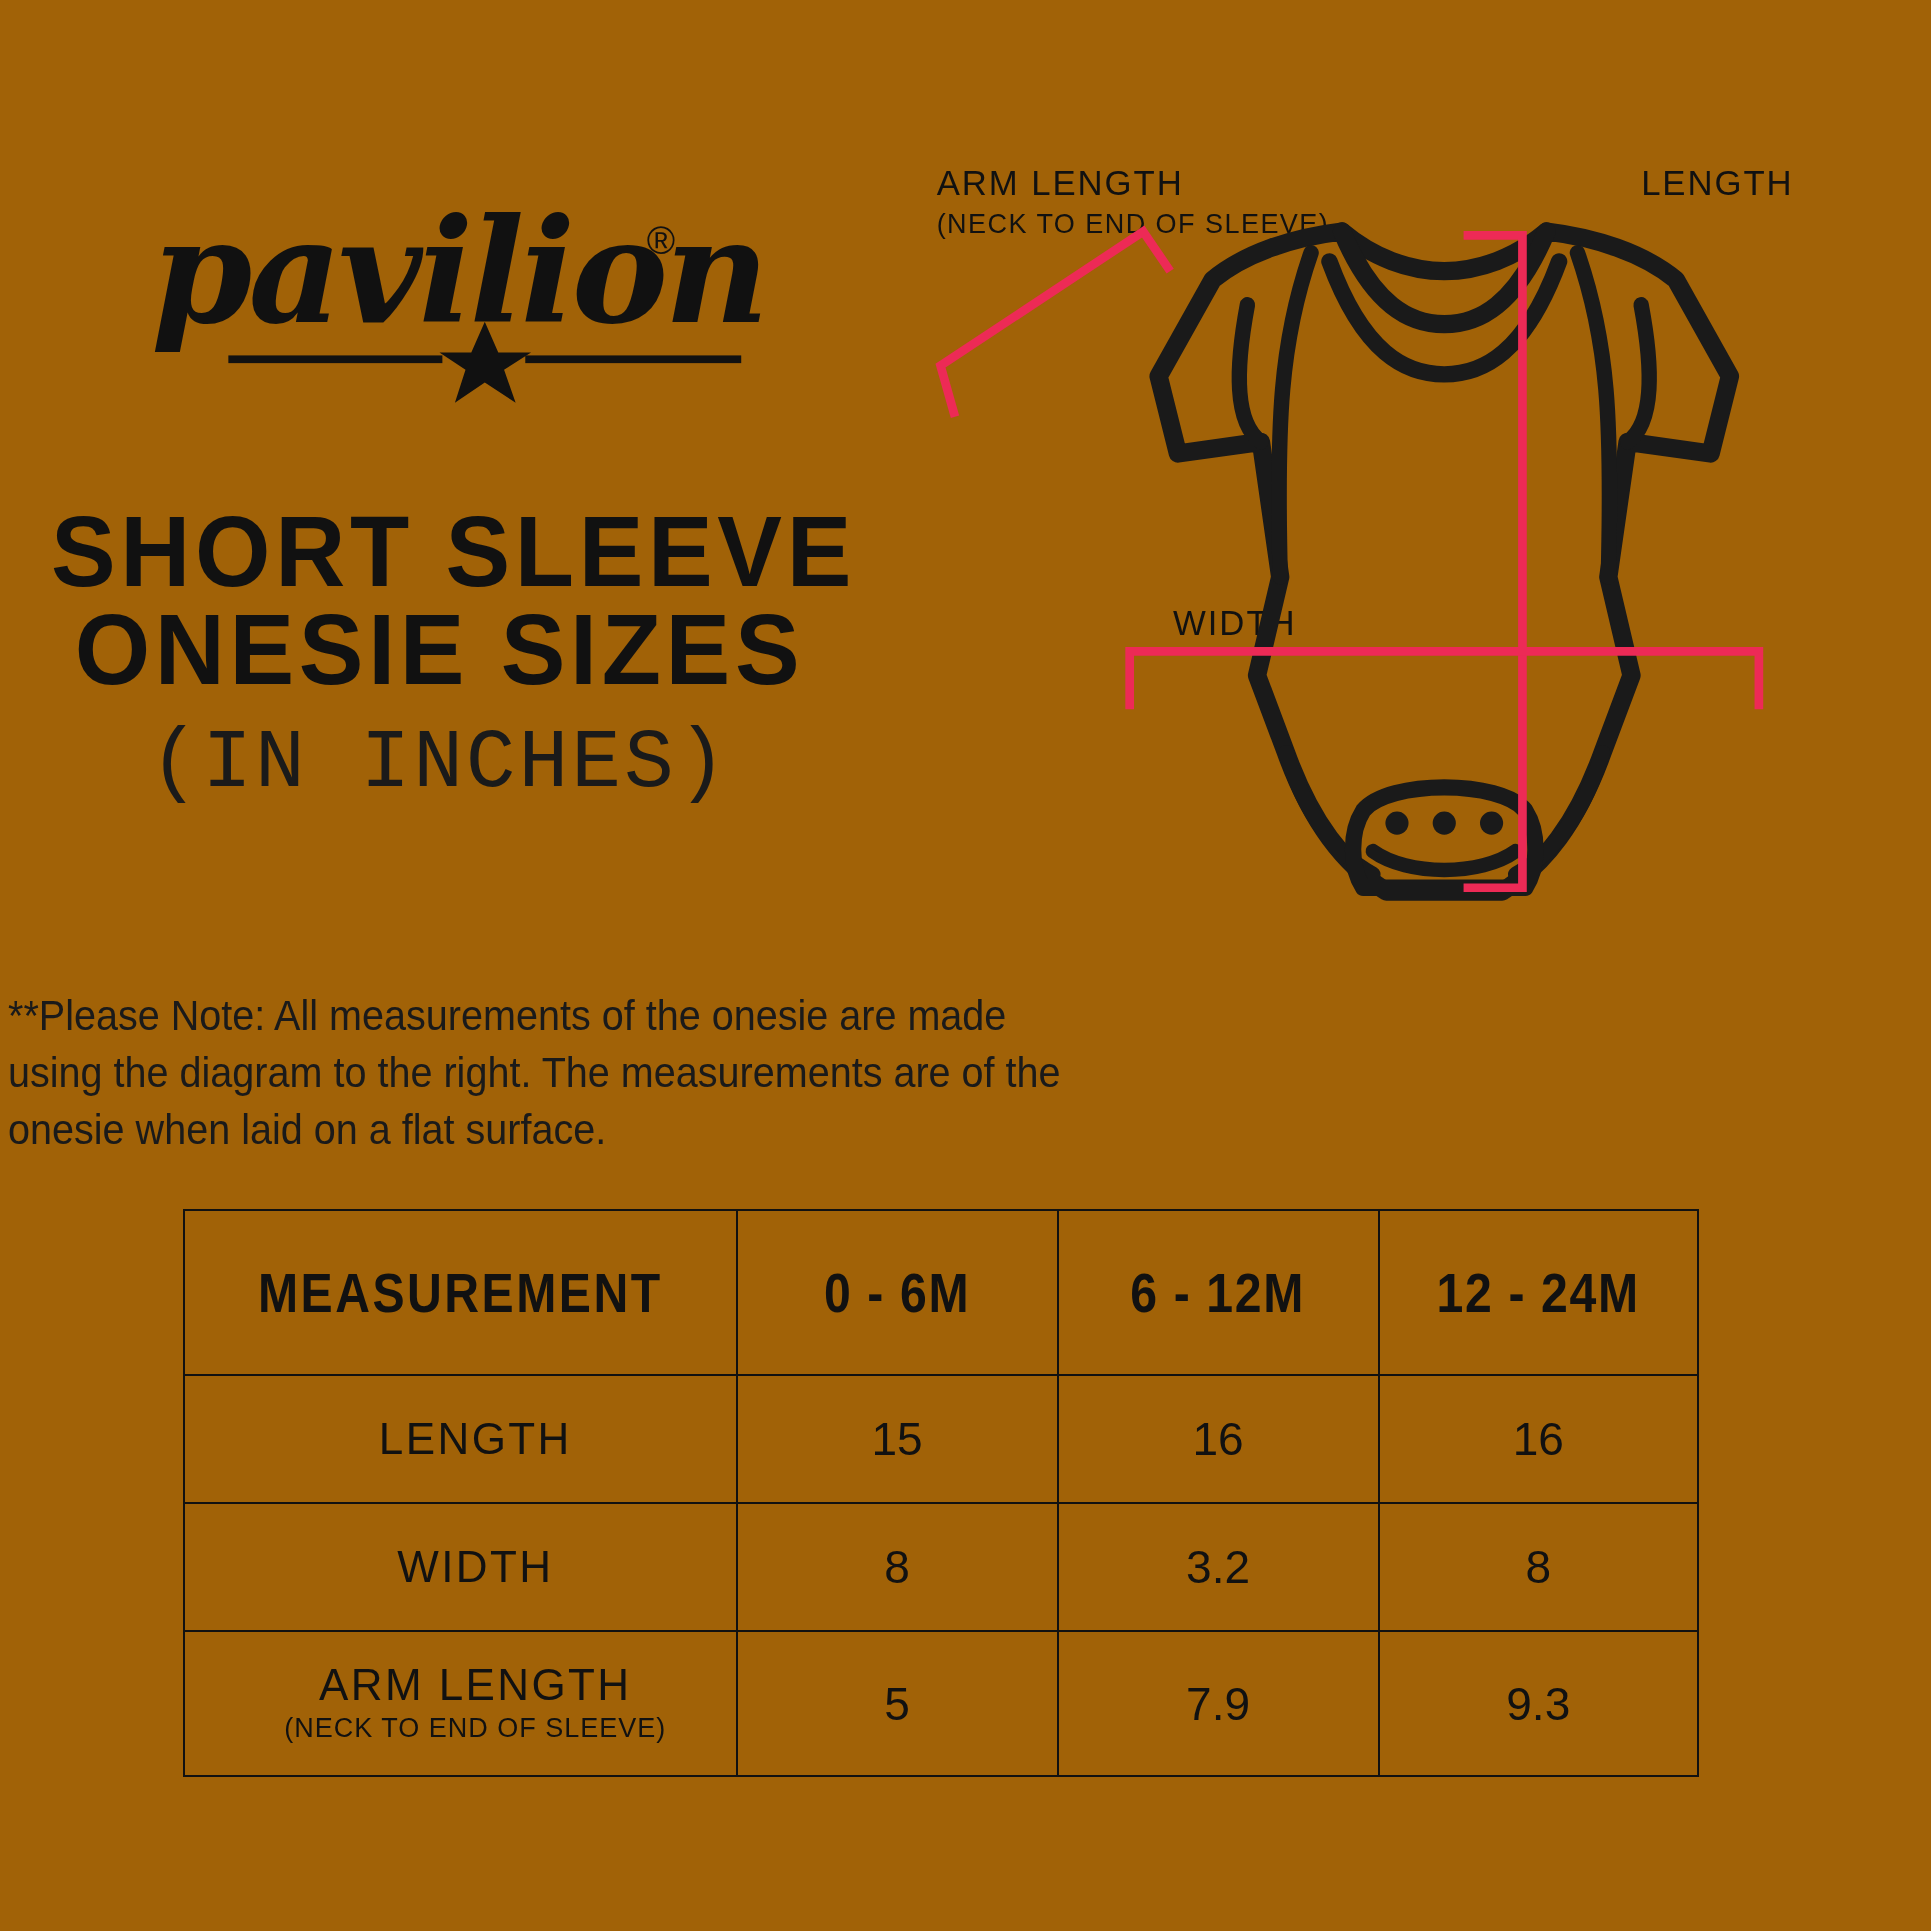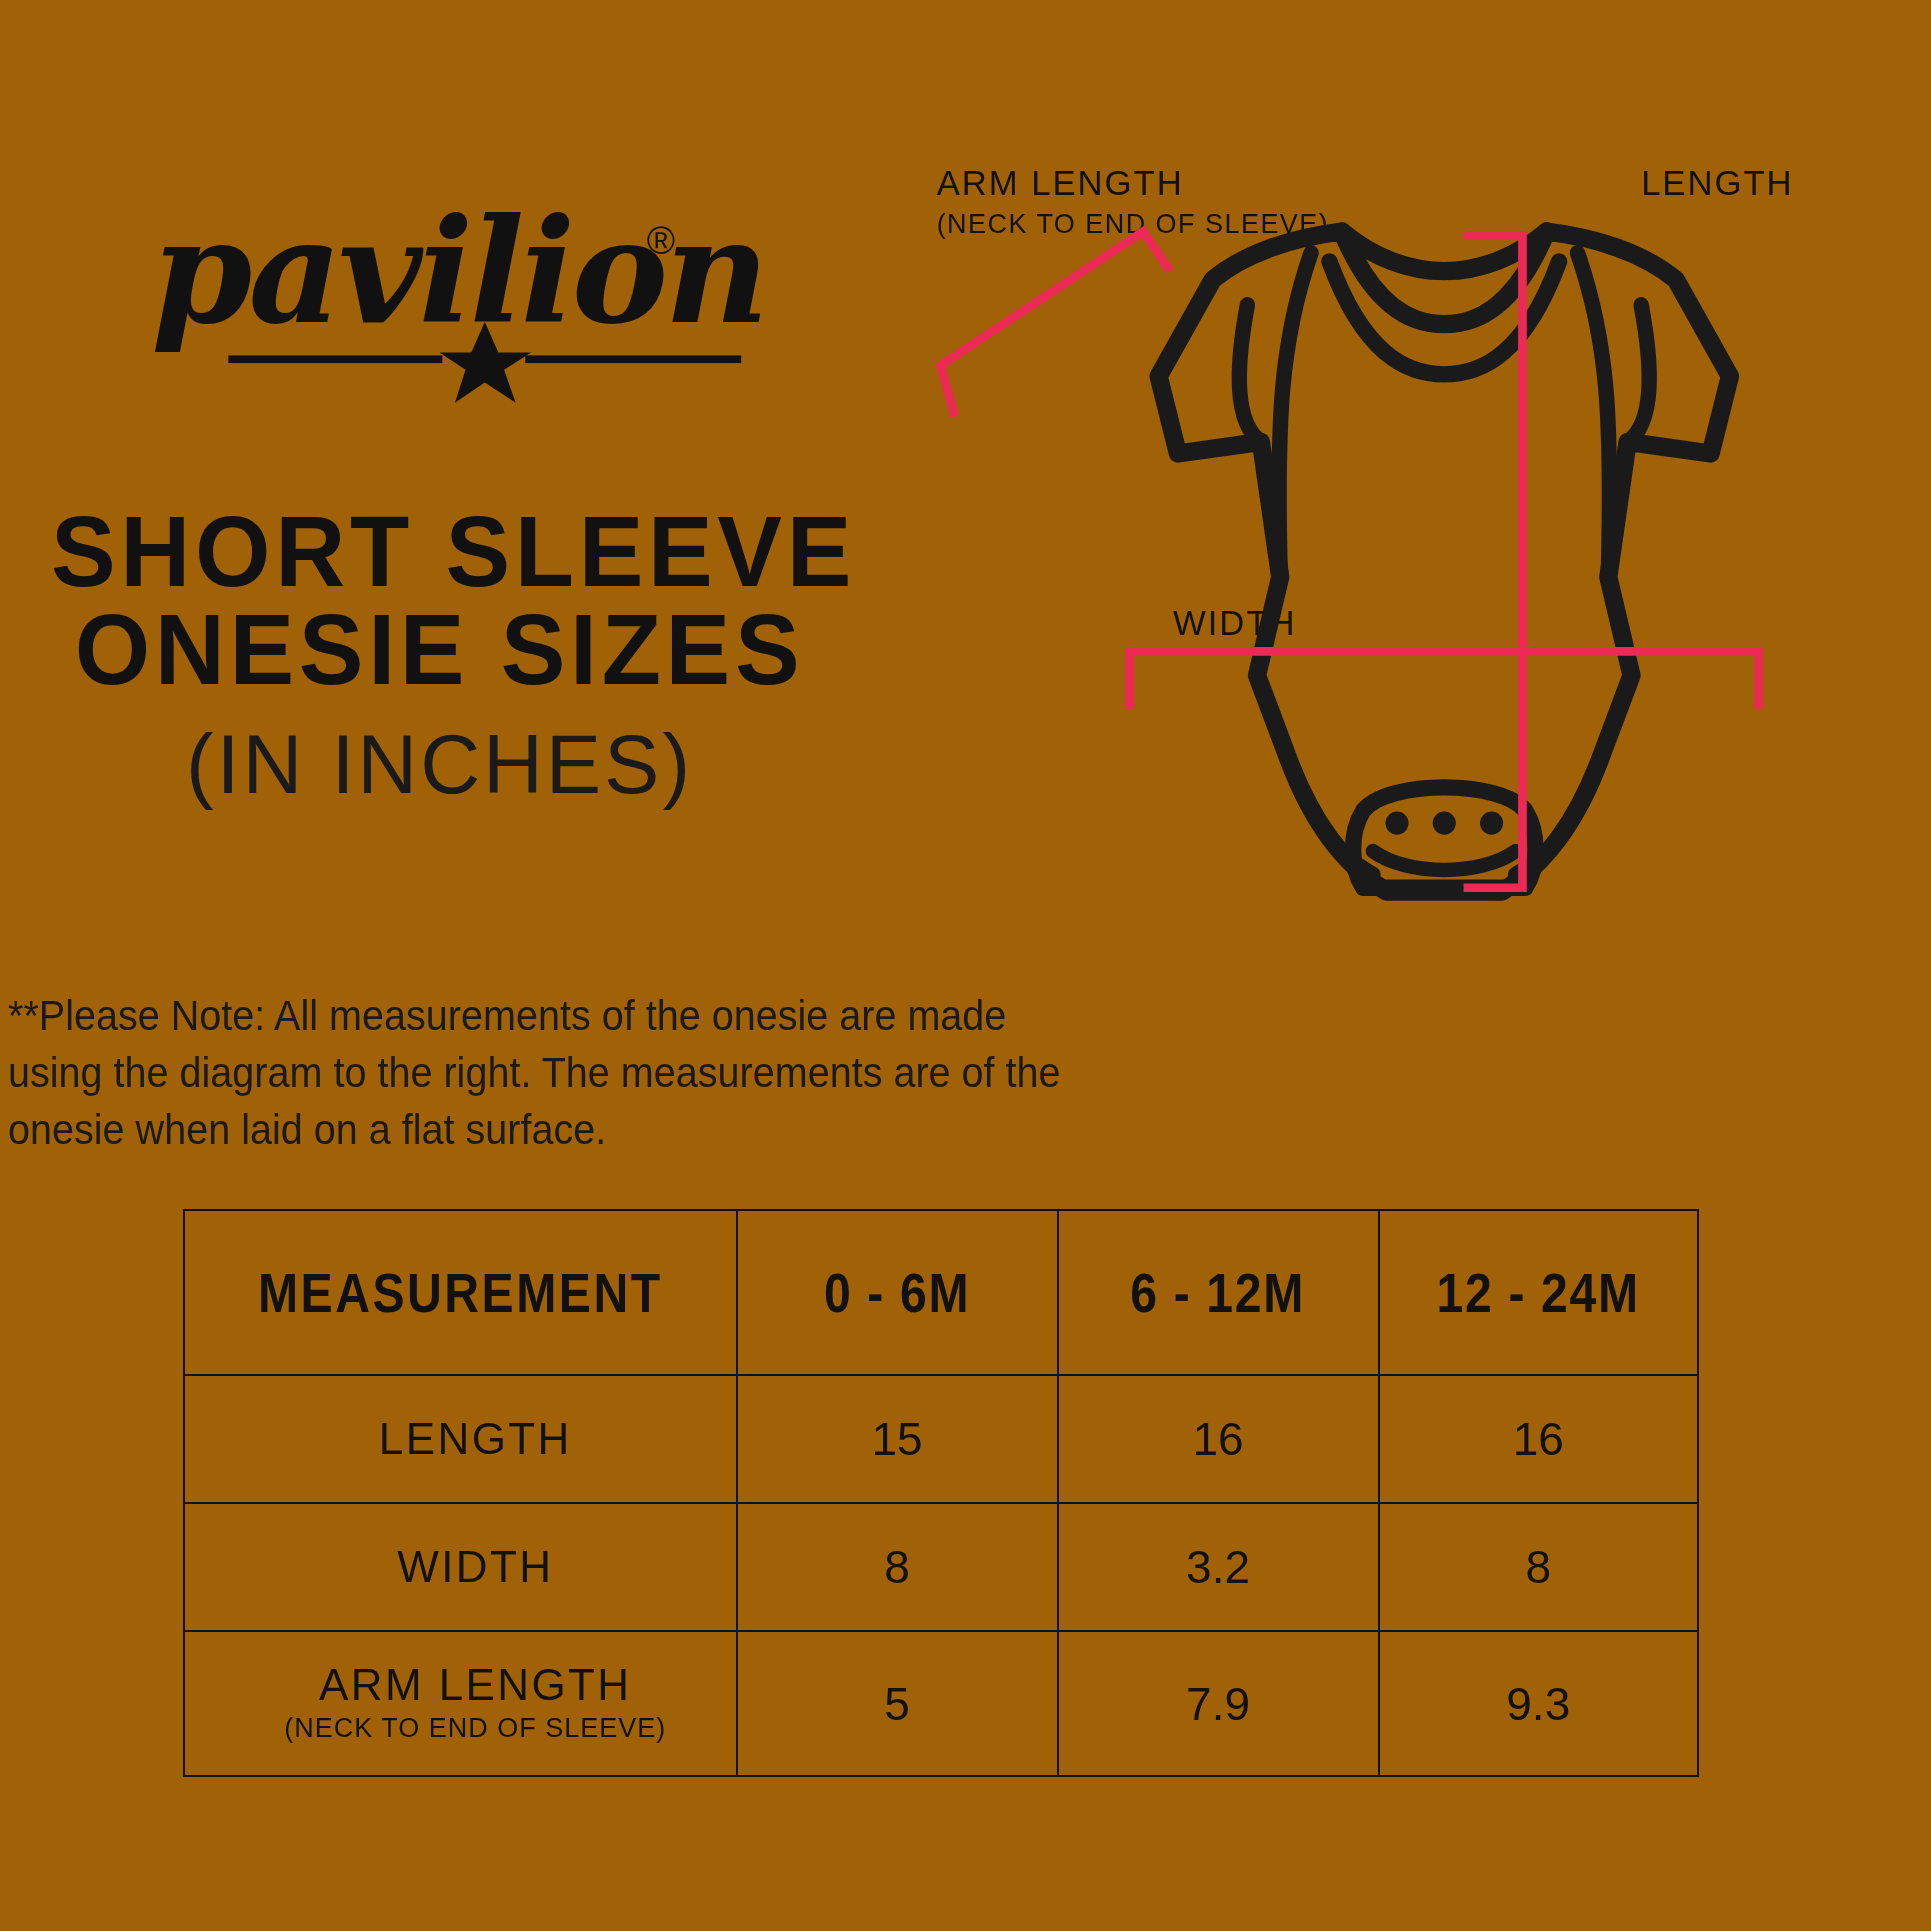--- a/index.html
+++ b/index.html
@@ -54,21 +54,21 @@
     font-weight: 700;
     font-size: 100px;
     line-height: 0.98;
     letter-spacing: 4.8px;
     color: #111111;
     white-space: nowrap;
     transform: scaleX(0.97);
     transform-origin: center;
   }
   .title-sub {
-    font-family: Liberation Sans, sans-serif;
+    font-family: Liberation Mono, monospace;
     font-weight: 400;
     font-size: 83px;
     line-height: 1.05;
     letter-spacing: 2.9px;
     color: #1a1a1a;
     margin-top: 23px;
     white-space: nowrap;
     text-align: center;
   }
 

